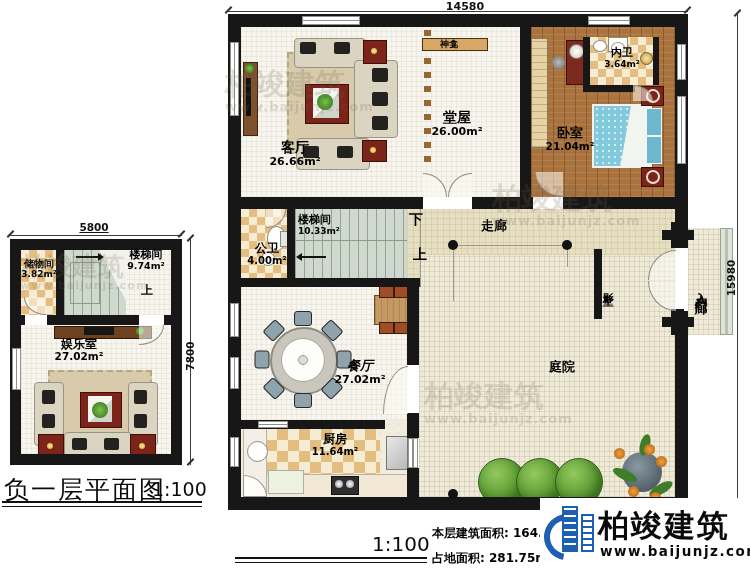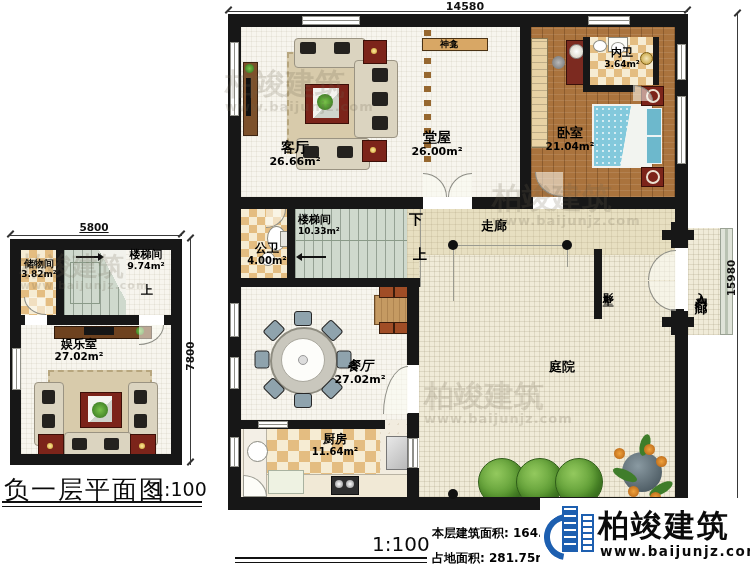--- a/index.html
+++ b/index.html
@@ -209,21 +209,21 @@
   <div class="abs" style="left:644px;top:444px;width:11px;height:11px;background:radial-gradient(#f0a23c,#b15f12);border-radius:50%;z-index:14;"></div>
   <div class="abs" style="left:656px;top:456px;width:11px;height:11px;background:radial-gradient(#f0a23c,#b15f12);border-radius:50%;z-index:14;"></div>
   <div class="abs" style="left:628px;top:486px;width:11px;height:11px;background:radial-gradient(#f0a23c,#b15f12);border-radius:50%;z-index:14;"></div>
   <div class="abs" style="left:650px;top:492px;width:11px;height:11px;background:radial-gradient(#f0a23c,#b15f12);border-radius:50%;z-index:14;"></div>
   <div class="abs" style="left:614px;top:448px;width:11px;height:11px;background:radial-gradient(#f0a23c,#b15f12);border-radius:50%;z-index:14;"></div>
 
   <div class="lbl" style="left:250px;top:140px;width:90px;">
     <span style="display:block;font-size:14px;">客厅</span>
     <span style="display:block;font-size:11px;">26.66m²</span>
   </div>
-  <div class="lbl" style="left:392px;top:110px;width:90px;margin-top:20px;">
+  <div class="lbl" style="left:412px;top:110px;width:90px;">
     <span style="display:block;font-size:14px;">堂屋</span>
     <span style="display:block;font-size:11px;">26.00m²</span>
   </div>
   <div class="lbl" style="left:596px;top:47px;width:52px;">
     <span style="display:block;font-size:11px;">内卫</span>
     <span style="display:block;font-size:9px;">3.64m²</span>
   </div>
   <div class="lbl" style="left:535px;top:126px;width:70px;">
     <span style="display:block;font-size:13px;">卧室</span>
     <span style="display:block;font-size:10.5px;">21.04m²</span>

